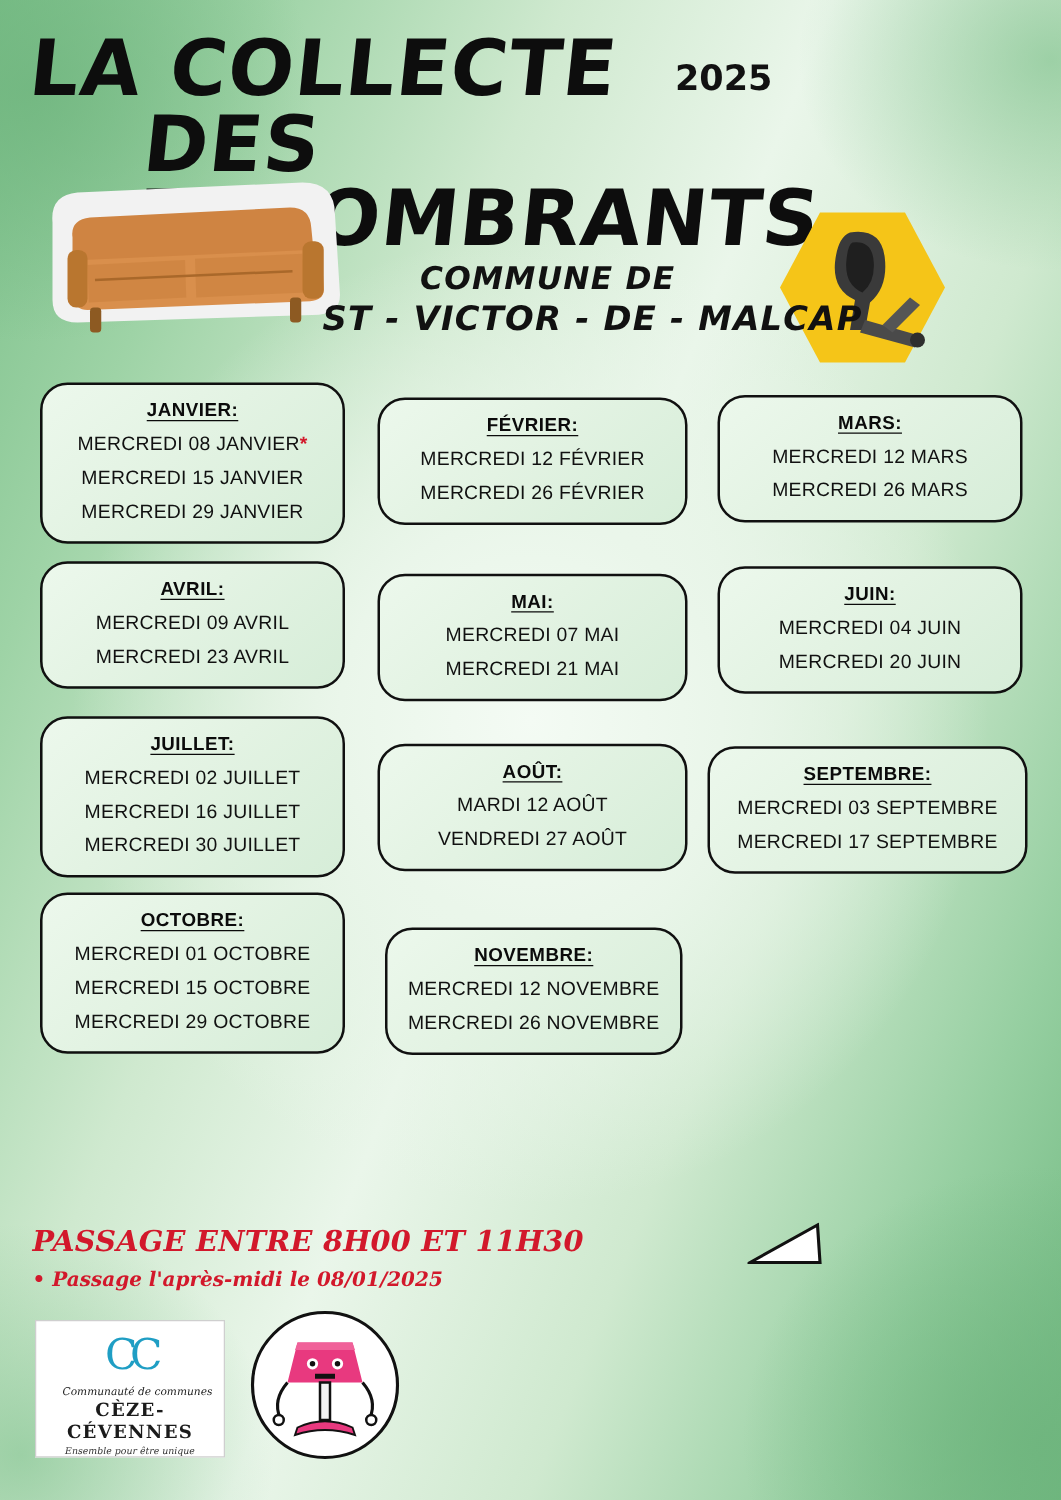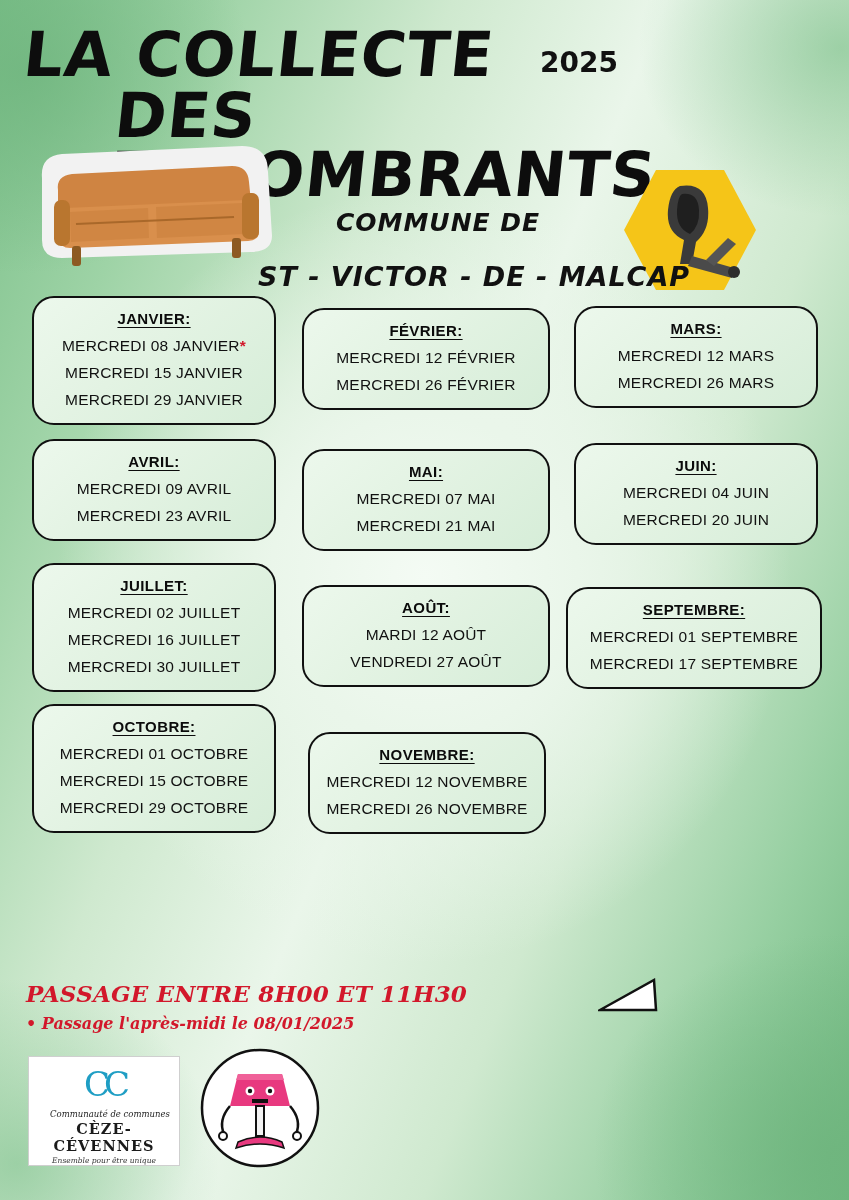--- a/index.html
+++ b/index.html
@@ -79,21 +79,21 @@
     font-family: "DejaVu Sans", sans-serif;
     font-weight: bold;
     font-style: italic;
     font-size: 25px;
     color: #111;
     letter-spacing: 1px;
   }
   .commune-name {
     position: absolute;
     left: 258px;
-    top: 261px;
+    top: 240px;
     font-family: "DejaVu Sans", sans-serif;
     font-weight: bold;
     font-style: italic;
     font-size: 27px;
     color: #111;
     letter-spacing: 1px;
   }
   .sofa {
     position: absolute;
     left: 36px;
@@ -106,21 +106,21 @@
     left: 622px;
     top: 168px;
     width: 136px;
     height: 124px;
   }
 
   
   .grid {
     position: absolute;
     left: 22px;
-    top: 296px;
+    top: 306px;
     width: 806px;
   }
   .row {
     display: flex;
     align-items: flex-start;
     margin-bottom: 12px;
   }
   .card {
     border: 2.5px solid #101010;
     border-radius: 22px;
@@ -357,21 +357,21 @@
         <p>MERCREDI 16 JUILLET</p>
         <p>MERCREDI 30 JUILLET</p>
       </div>
       <div class="card c2">
         <h3>AOÛT:</h3>
         <p>MARDI 12 AOÛT</p>
         <p>VENDREDI 27 AOÛT</p>
       </div>
       <div class="card c3">
         <h3>SEPTEMBRE:</h3>
-        <p>MERCREDI 01 SEPTEMBRE</p>
+        <p>MERCREDI 03 SEPTEMBRE</p>
         <p>MERCREDI 17 SEPTEMBRE</p>
       </div>
     </div>
 
     <div class="row r4">
       <div class="card c1">
         <h3>OCTOBRE:</h3>
         <p>MERCREDI 01 OCTOBRE</p>
         <p>MERCREDI 15 OCTOBRE</p>
         <p>MERCREDI 29 OCTOBRE</p>

